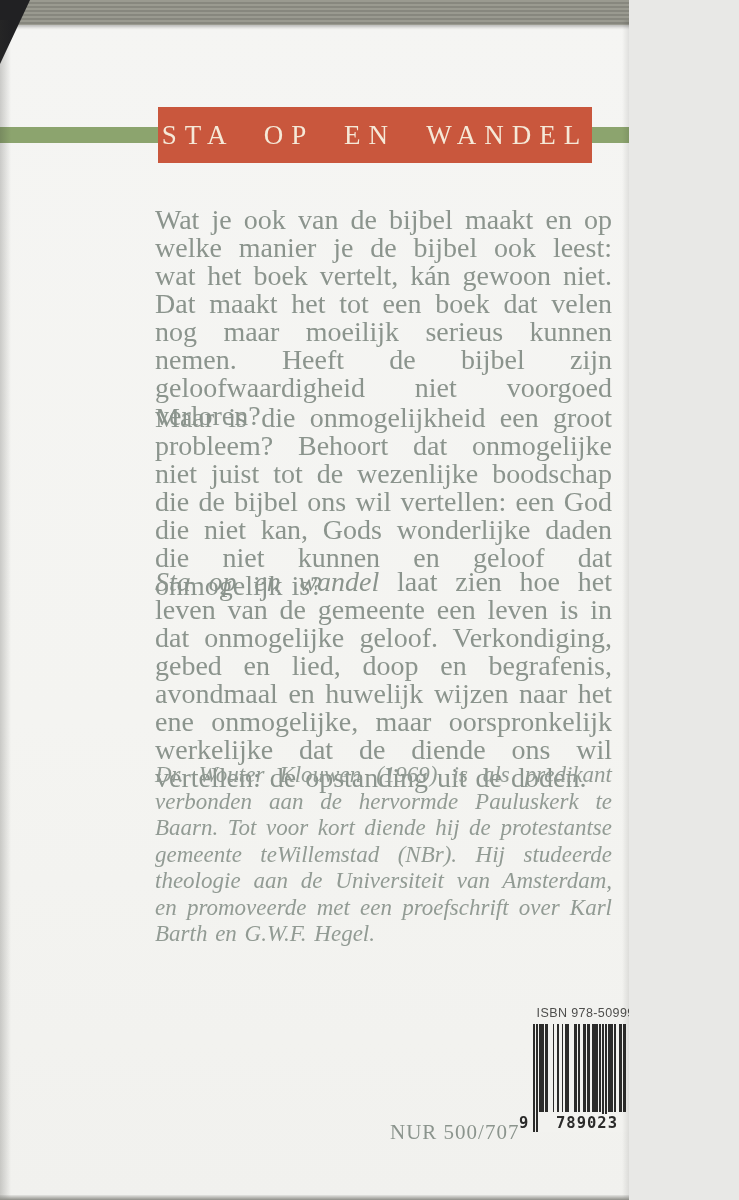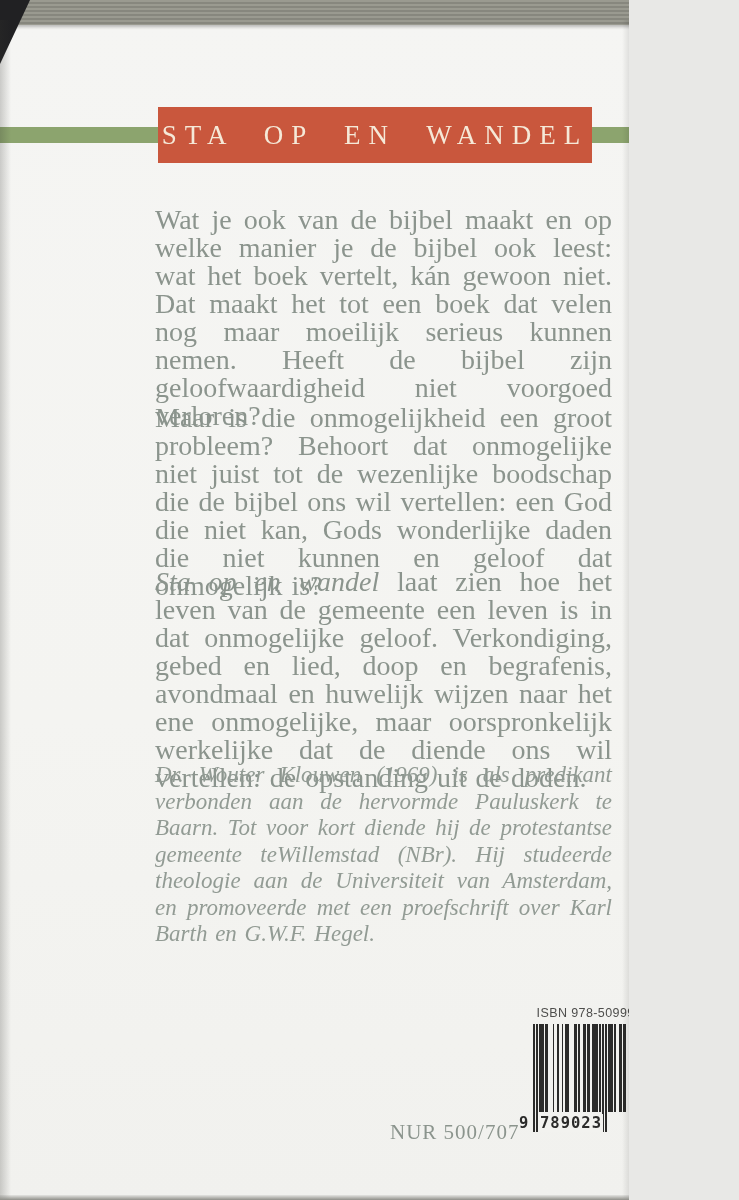--- a/index.html
+++ b/index.html
@@ -98,21 +98,21 @@
   }
   .bars .module { width: 1.5px; height: 88px; background: transparent; flex: 0 0 1.5px; }
   .bars .module.on { background: #2b2b2a; }
   .bars .module.tall { height: 108px; }
   .digits {
     position: absolute; left: 0; top: 88px; width: 143px; height: 22px;
     font-family: "DejaVu Sans Mono", "Liberation Mono", monospace;
     font-size: 15.5px; font-weight: bold; color: #2b2b2a;
   }
   .digits .prefix { position: absolute; left: -14px; top: 2px; }
-  .digits .group1 { position: absolute; left: 6px;  top: 2px; background: #f2f2ef; padding: 0 1px; letter-spacing: 1px; }
+  .digits .group1 { position: absolute; left: 6px;  top: 2px; background: #f2f2ef; padding: 0 17px; letter-spacing: 1px; }
   .digits .group2 { position: absolute; left: 93px; top: 2px; background: #f2f2ef; padding: 0 1px; letter-spacing: 1px; margin-left: 38px; }
 
   
   .footer-website {
     position: absolute; left: 150px; top: 1120px;
     color: #8b948d; font-size: 21px; letter-spacing: 1px;
   }
   .footer-nur {
     position: absolute; left: 390px; top: 1120px;
     color: #8b948d; font-size: 21px; letter-spacing: 1px;

